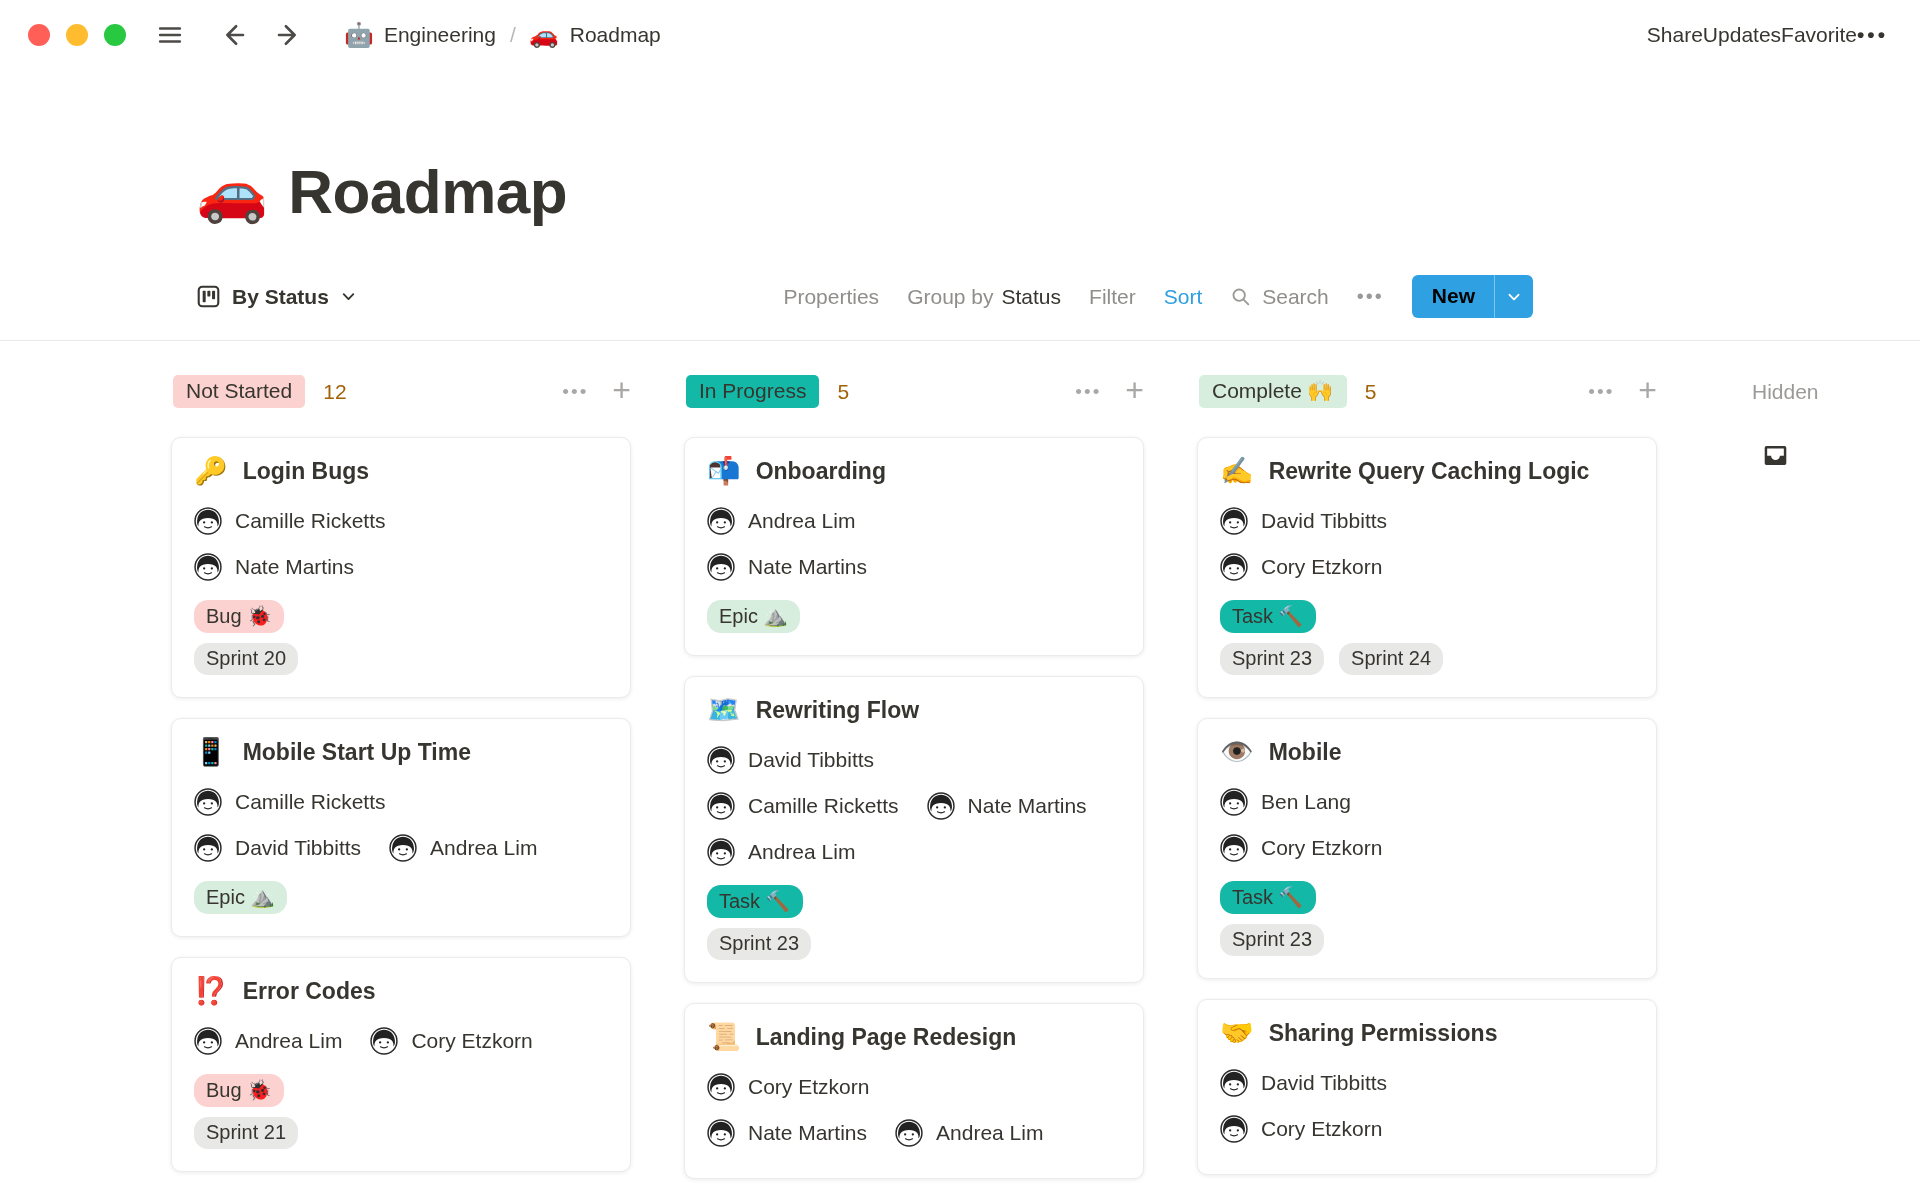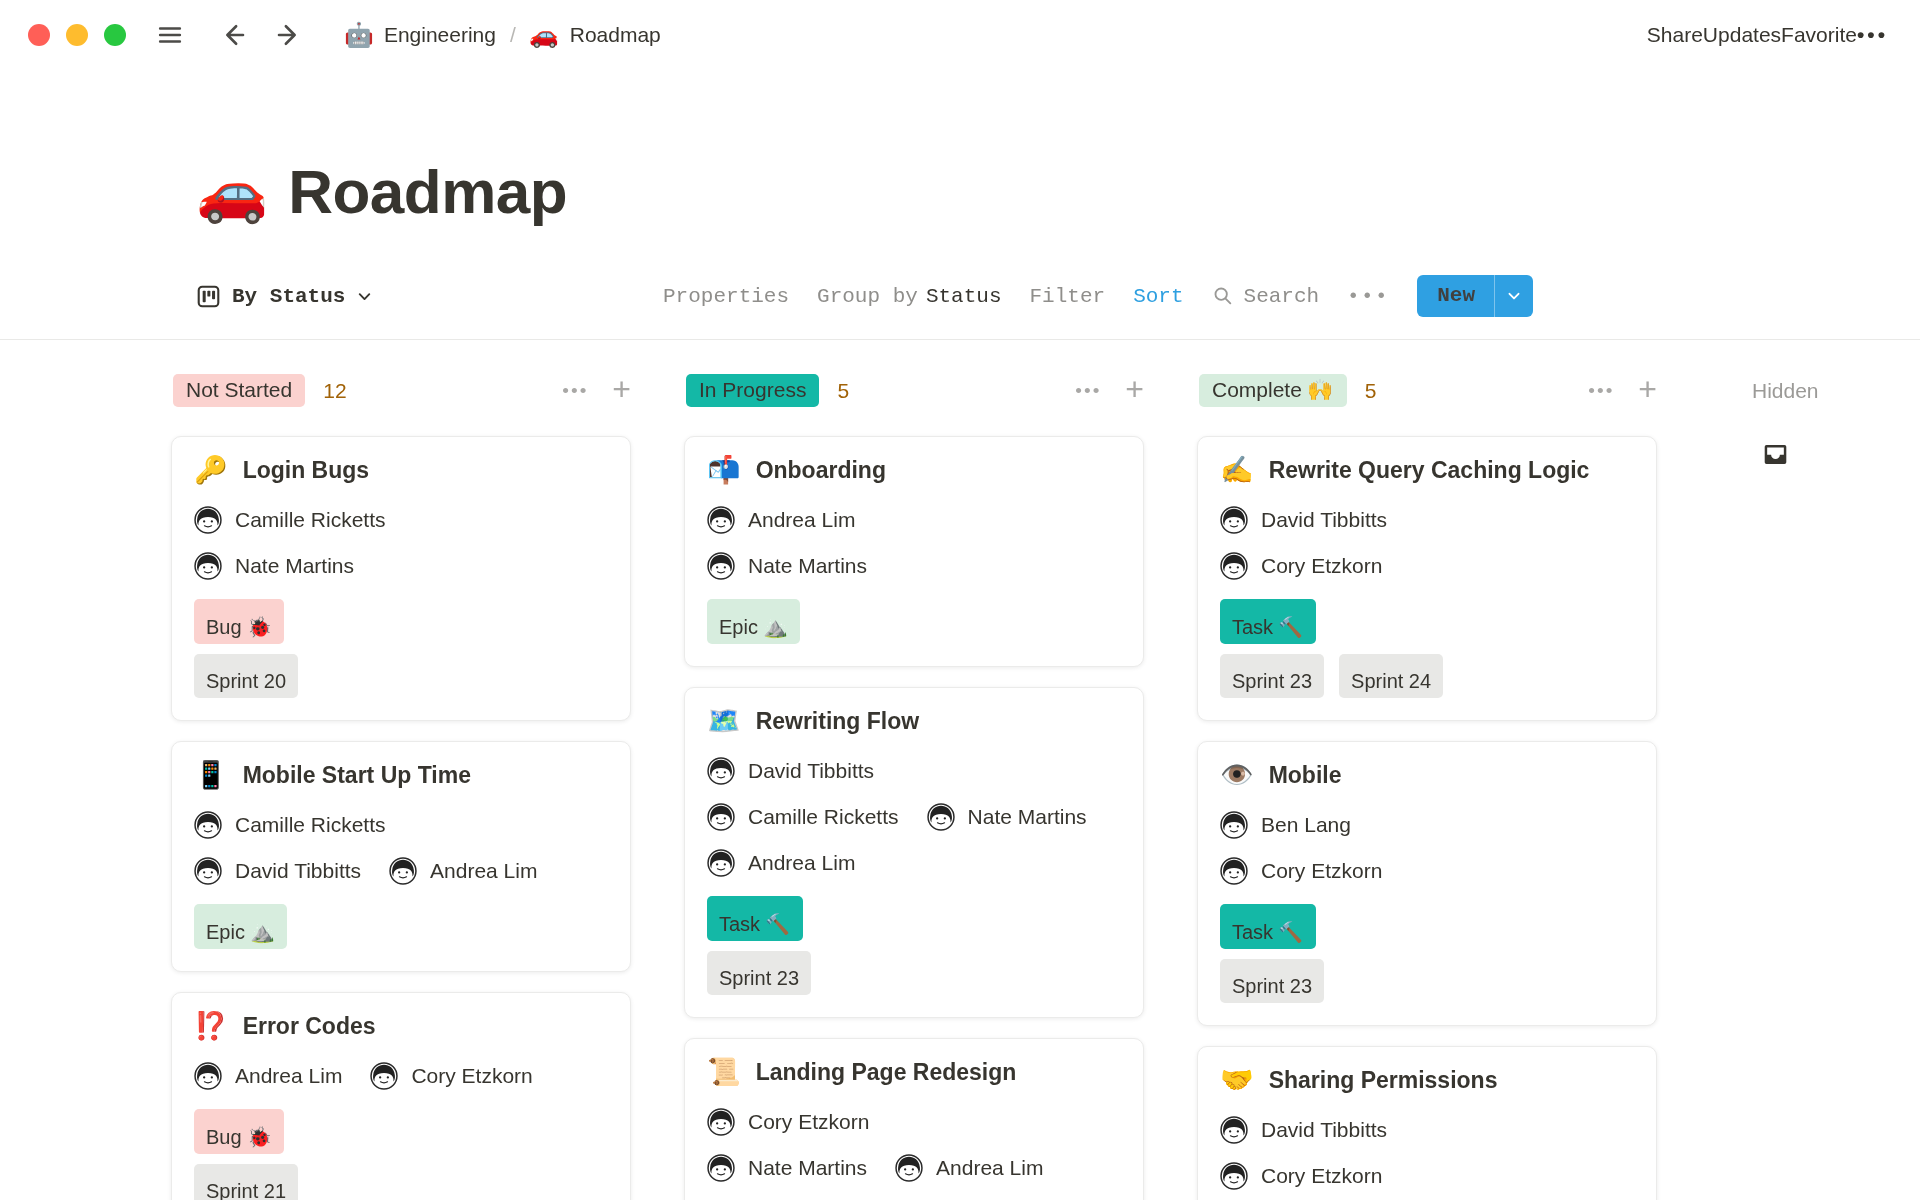--- a/index.html
+++ b/index.html
@@ -27,29 +27,29 @@
   .crumb-sep { color:#b8b7b4; margin:0 14px; }
   .topbar-right { margin-left:auto; display:flex; align-items:center; font-size:21px; }
   .topbar-dots { letter-spacing:3px; font-size:21px; font-weight:700; }
 
   
   .content { padding-left:196px; width:1533px; }
   .page-title { display:flex; align-items:center; gap:20px; margin-top:86px; }
   .page-title .emoji { font-size:58px; line-height:1; }
   .page-title .text { font-size:62px; font-weight:700; letter-spacing:-0.5px; color:#37352F; }
 
-  .view-toolbar { margin-top:48px; display:flex; align-items:center; font-size:21px;font-family:Liberation Mono, monospace; }
+  .view-toolbar { margin-top:48px; display:flex; align-items:center; font-size:21px; }
   .view-btn { display:flex; align-items:center; gap:11px; font-weight:600; cursor:pointer; }
   .toolbar-right { margin-left:auto; display:flex; align-items:center; gap:28px; color:#8F8E8B; }
   .group-by { display:flex; gap:8px; }
   .group-by .value { color:#37352F; }
   .sort { color:#2D9FE0; }
   .search { display:flex; align-items:center; gap:10px; }
   .tb-dots { letter-spacing:2px; font-size:20px; color:#9a9996; }
-  .new-btn { display:flex; align-items:stretch; background:#2FA0E2; border-radius:6px; color:#404040; font-weight:600; overflow:hidden; cursor:pointer; }
+  .new-btn { display:flex; align-items:stretch; background:#2FA0E2; border-radius:6px; color:#000000; font-weight:600; overflow:hidden; cursor:pointer; }
   .new-main { padding:9px 19px 10px 20px; font-size:21px; }
   .new-drop { display:flex; align-items:center; padding:0 11px; border-left:1px solid rgba(255,255,255,0.38); }
 
   .divider { margin-top:22px; border-bottom:1px solid #E9E9E7; width:1920px; }
 
   
   .board { display:flex; align-items:flex-start; padding-left:171px; margin-top:32px; }
   .column { width:460px; margin-right:53px; flex-shrink:0; }
   .col-header { display:flex; align-items:center; height:37px; margin-bottom:27px; padding-left:2px; }
   .col-pill { font-size:21px; padding:4px 13px 5px; border-radius:5px; }
@@ -59,21 +59,21 @@
   .plus-glyph { font-size:32px; font-weight:300; line-height:1; cursor:pointer; margin-top:-3px; }
 
   .card { background:#fff; border:1px solid #EBEBEA; border-radius:10px;
           box-shadow:0 1px 4px rgba(15,15,15,0.08); padding:20px 22px 22px; margin-bottom:20px; cursor:pointer; }
   .card-title { display:flex; align-items:center; gap:15px; font-size:23px; font-weight:600; margin-bottom:13px; }
   .card-emoji { font-size:27px; line-height:1; }
   .prow { display:flex; align-items:center; gap:28px; min-height:46px; }
   .person { display:flex; align-items:center; gap:13px; font-size:21px; }
   .avatar { width:28px; height:28px; flex-shrink:0; }
   .trow { margin-top:10px; display:flex; gap:15px; }
-  .tag { font-size:20px; padding:16px 12px 5px; border-radius:5px; white-space:nowrap; }
+  .tag { font-size:20px; padding:4px 12px 5px; border-radius:14px; white-space:nowrap; }
   .tag-pink  { background:#FBD2CF; }
   .tag-yellow{ background:#14b8a6; }
   .tag-green { background:#D7EDDE; }
   .tag-gray  { background:#E8E8E6; }
 
   .hidden-col { margin-left:42px; width:320px; flex-shrink:0; }
   .hidden-label { color:#9B9A97; font-size:21px; height:37px; display:flex; align-items:center; cursor:pointer; }
   .hidden-group { margin-top:32px; display:flex; align-items:center; gap:14px; font-size:21px; font-weight:600; padding-left:10px; cursor:pointer; }
 </style>
 </head>

